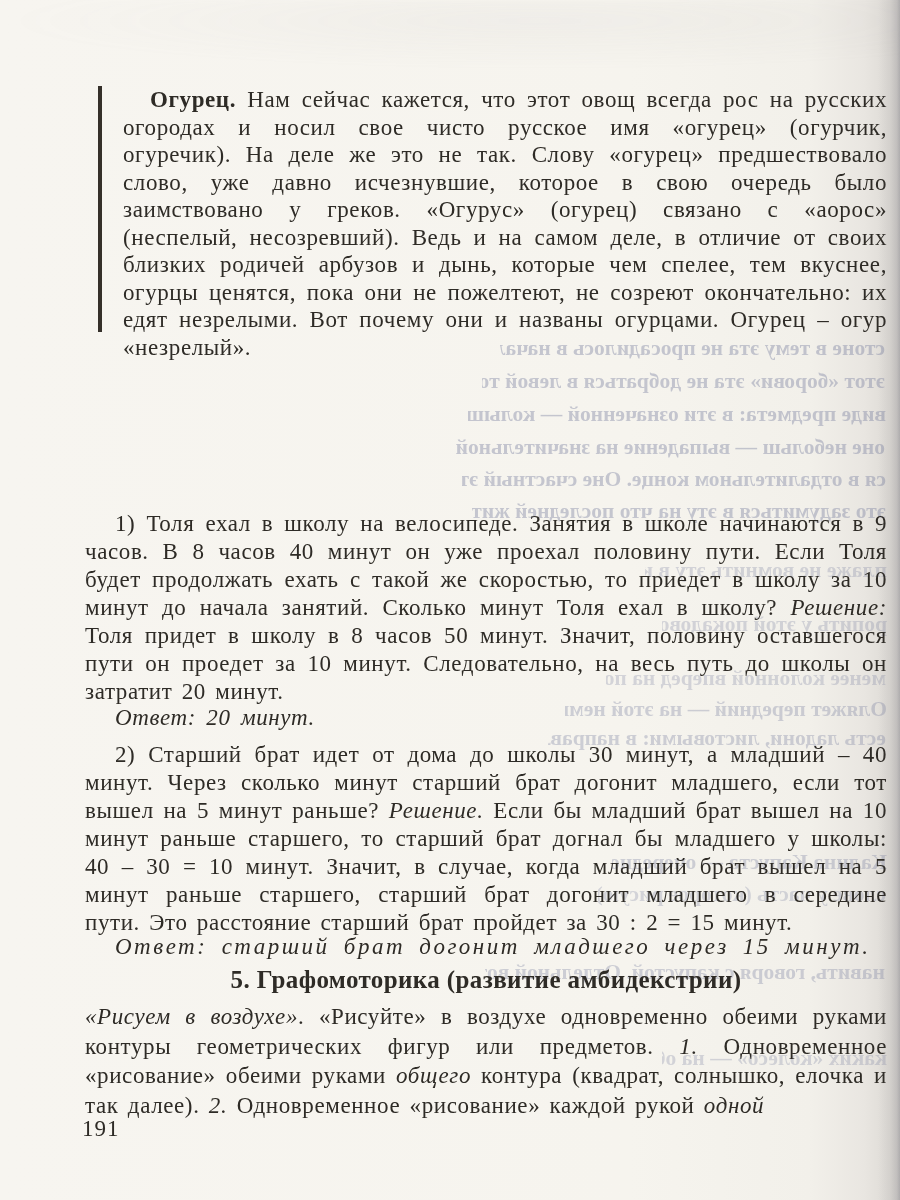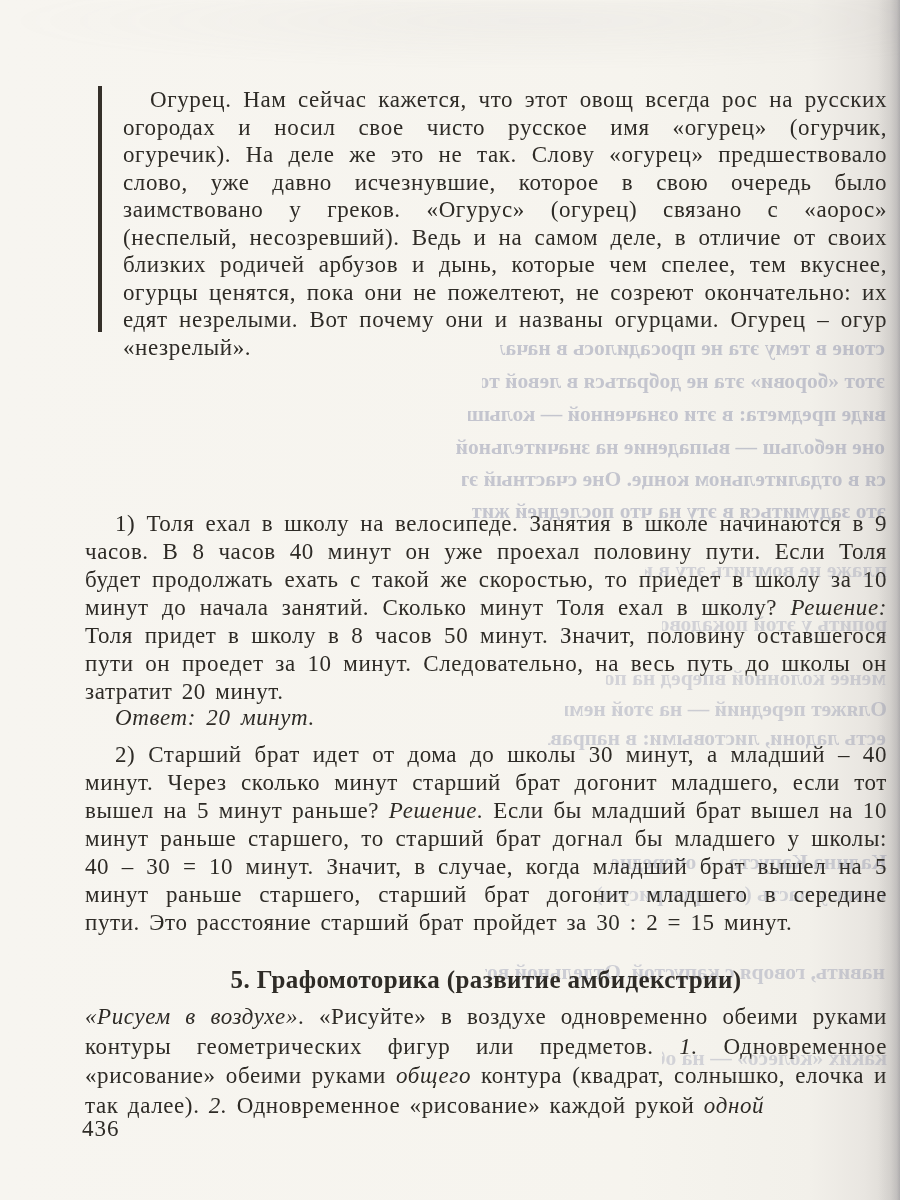--- a/index.html
+++ b/index.html
@@ -40,21 +40,21 @@
     letter-spacing:2.5px;word-spacing:6px;
   }
   .section-heading{
     position:absolute;left:85px;top:966px;width:802px;margin:0;
     font-size:25px;font-weight:bold;text-align:center;letter-spacing:0.4px;
   }
   .grafo{top:1002px;line-height:29.5px;}
   .page-number{
     position:absolute;left:82px;top:1116px;margin:0;font-size:23px;letter-spacing:1px;
   }
-  .run-bold{font-weight:normal;}
+  .run-bold{font-weight:bold;}
   .run-italic{font-style:italic;}
   
   .bleed{
     position:absolute;margin:0;white-space:nowrap;overflow:hidden;
     font-size:21.5px;font-weight:bold;color:#7a80a0;
     transform:scaleX(-1);filter:blur(0.7px);opacity:0.28;
   }
   .bleed.strong{opacity:0.40;}
   .bleed.mid{opacity:0.33;}
   .right-shadow{
@@ -92,22 +92,23 @@
 
   <div class="quote-bar"></div>
   <p class="para quote-para"><span class="run-bold">Огурец.</span><span class="run-normal"> Нам сейчас кажется, что этот овощ всегда рос на русских огородах и носил свое чисто русское имя «огурец» (огурчик, огуречик). На деле же это не так. Слову «огурец» предшествовало слово, уже давно исчезнувшие, которое в свою очередь было заимствовано у греков. «Огурус» (огурец) связано с «аорос» (неспелый, несозревший). Ведь и на самом деле, в отличие от своих близких родичей арбузов и дынь, которые чем спелее, тем вкуснее, огурцы ценятся, пока они не пожелтеют, не созреют окончательно: их едят незрелыми. Вот почему они и названы огурцами. Огурец – огур «незрелый».</span></p>
 
 
 
   <p class="para problem-1"><span class="run-normal">1) Толя ехал в школу на велосипеде. Занятия в школе начинаются в 9 часов. В 8 часов 40 минут он уже проехал половину пути. Если Толя будет продолжать ехать с такой же скоростью, то приедет в школу за 10 минут до начала занятий. Сколько минут Толя ехал в школу? </span><span class="run-italic">Решение:</span><span class="run-normal"> Толя придет в школу в 8 часов 50 минут. Значит, половину оставшегося пути он проедет за 10 минут. Следовательно, на весь путь до школы он затратит 20 минут.</span></p>
   <p class="para answer-1">Ответ: 20 минут.</p>
 
   <p class="para problem-2"><span class="run-normal">2) Старший брат идет от дома до школы 30 минут, а младший – 40 минут. Через сколько минут старший брат догонит младшего, если тот вышел на 5 минут раньше? </span><span class="run-italic">Решение.</span><span class="run-normal"> Если бы младший брат вышел на 10 минут раньше старшего, то старший брат догнал бы младшего у школы: 40 – 30 = 10 минут. Значит, в случае, когда младший брат вышел на 5 минут раньше старшего, старший брат догонит младшего в середине пути. Это расстояние старший брат пройдет за 30 : 2 = 15 минут.</span></p>
+  <p class="para answer-2">Ответ: старший брат догонит младшего через 15 минут.</p>
 
   <h2 class="section-heading">5. Графомоторика (развитие амбидекстрии)</h2>
 
   <p class="para grafo"><span class="run-italic">«Рисуем в воздухе»</span><span class="run-normal">. «Рисуйте» в воздухе одновременно обеими руками контуры геометрических фигур или предметов. </span><span class="run-italic">1.</span><span class="run-normal"> Одновремен­ное «рисование» обеими руками </span><span class="run-italic">общего</span><span class="run-normal"> контура (квадрат, солнышко, елочка и так далее). </span><span class="run-italic">2.</span><span class="run-normal"> Одновременное «рисование» каждой рукой </span><span class="run-italic">одной</span></p>
 
-  <p class="page-number">436</p>
+  <p class="page-number">191</p>
 
   <div class="top-haze"></div>
   <div class="right-shadow"></div>
 </div>
 
 </body></html>

